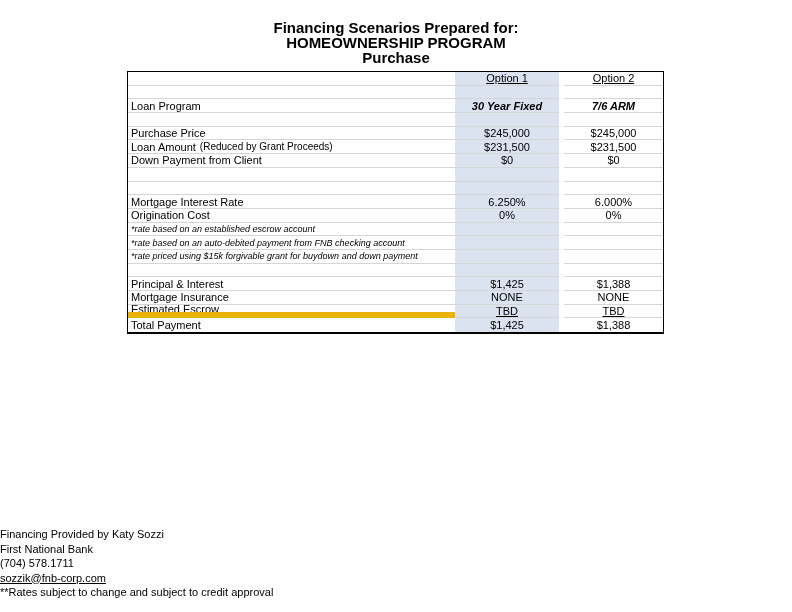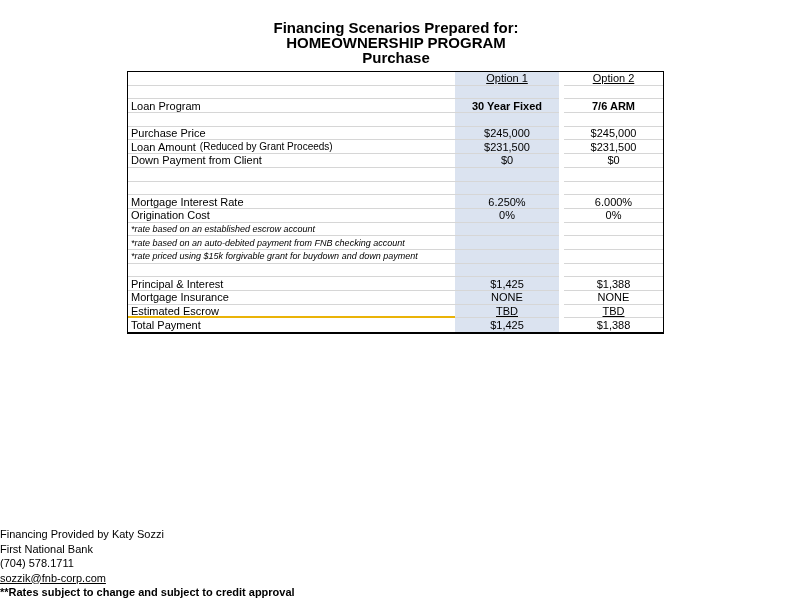--- a/index.html
+++ b/index.html
@@ -37,32 +37,32 @@
     display:flex; align-items:center;
     font-size:11px; line-height:12px;
   }
   .cell.label{ padding-left:3px; justify-content:flex-start; }
   .cell.opt1{ background:var(--hl); justify-content:center; }
   .cell.opt2{ justify-content:center;align-items:center; }
   .cell.spacer{ border-bottom:none; }
   .trow:last-child .cell{ border-bottom:none; }
   
   .trow.colhead .opt1 span, .trow.colhead .opt2 span{ text-decoration:underline; }
-  .trow.program .opt1 span, .trow.program .opt2 span{ font-weight:bold; }
+  .trow.program .opt1 span, .trow.program .opt2 span{ font-weight:bold;font-style:italic; }
   .trow.note .label{ font-style:italic; font-size:9px; }
   .trow.escrow .opt1 span, .trow.escrow .opt2 span{ text-decoration:underline; }
-  .trow.escrow .label{ border-bottom:2px solid #eab308; }
+  .trow.escrow .label{ border-bottom:6px solid #eab308; }
   .label-note{ font-size:10px; margin-left:4px; }
   
   .doc-footer{
     position:absolute; top:527px; left:0; width:100%;
     text-align:left; font-size:11px; line-height:14.5px;
   }
   .doc-footer .email span{ text-decoration:underline; }
-  .doc-footer .rates-note{ font-weight:bold; }
+  .doc-footer .rates-note{ font-weight:normal; }
 </style>
 </head>
 <body>
 
 <div class="doc-title">
   <div>Financing Scenarios Prepared for:</div>
   <div>HOMEOWNERSHIP PROGRAM</div>
   <div>Purchase</div>
 </div>
 

